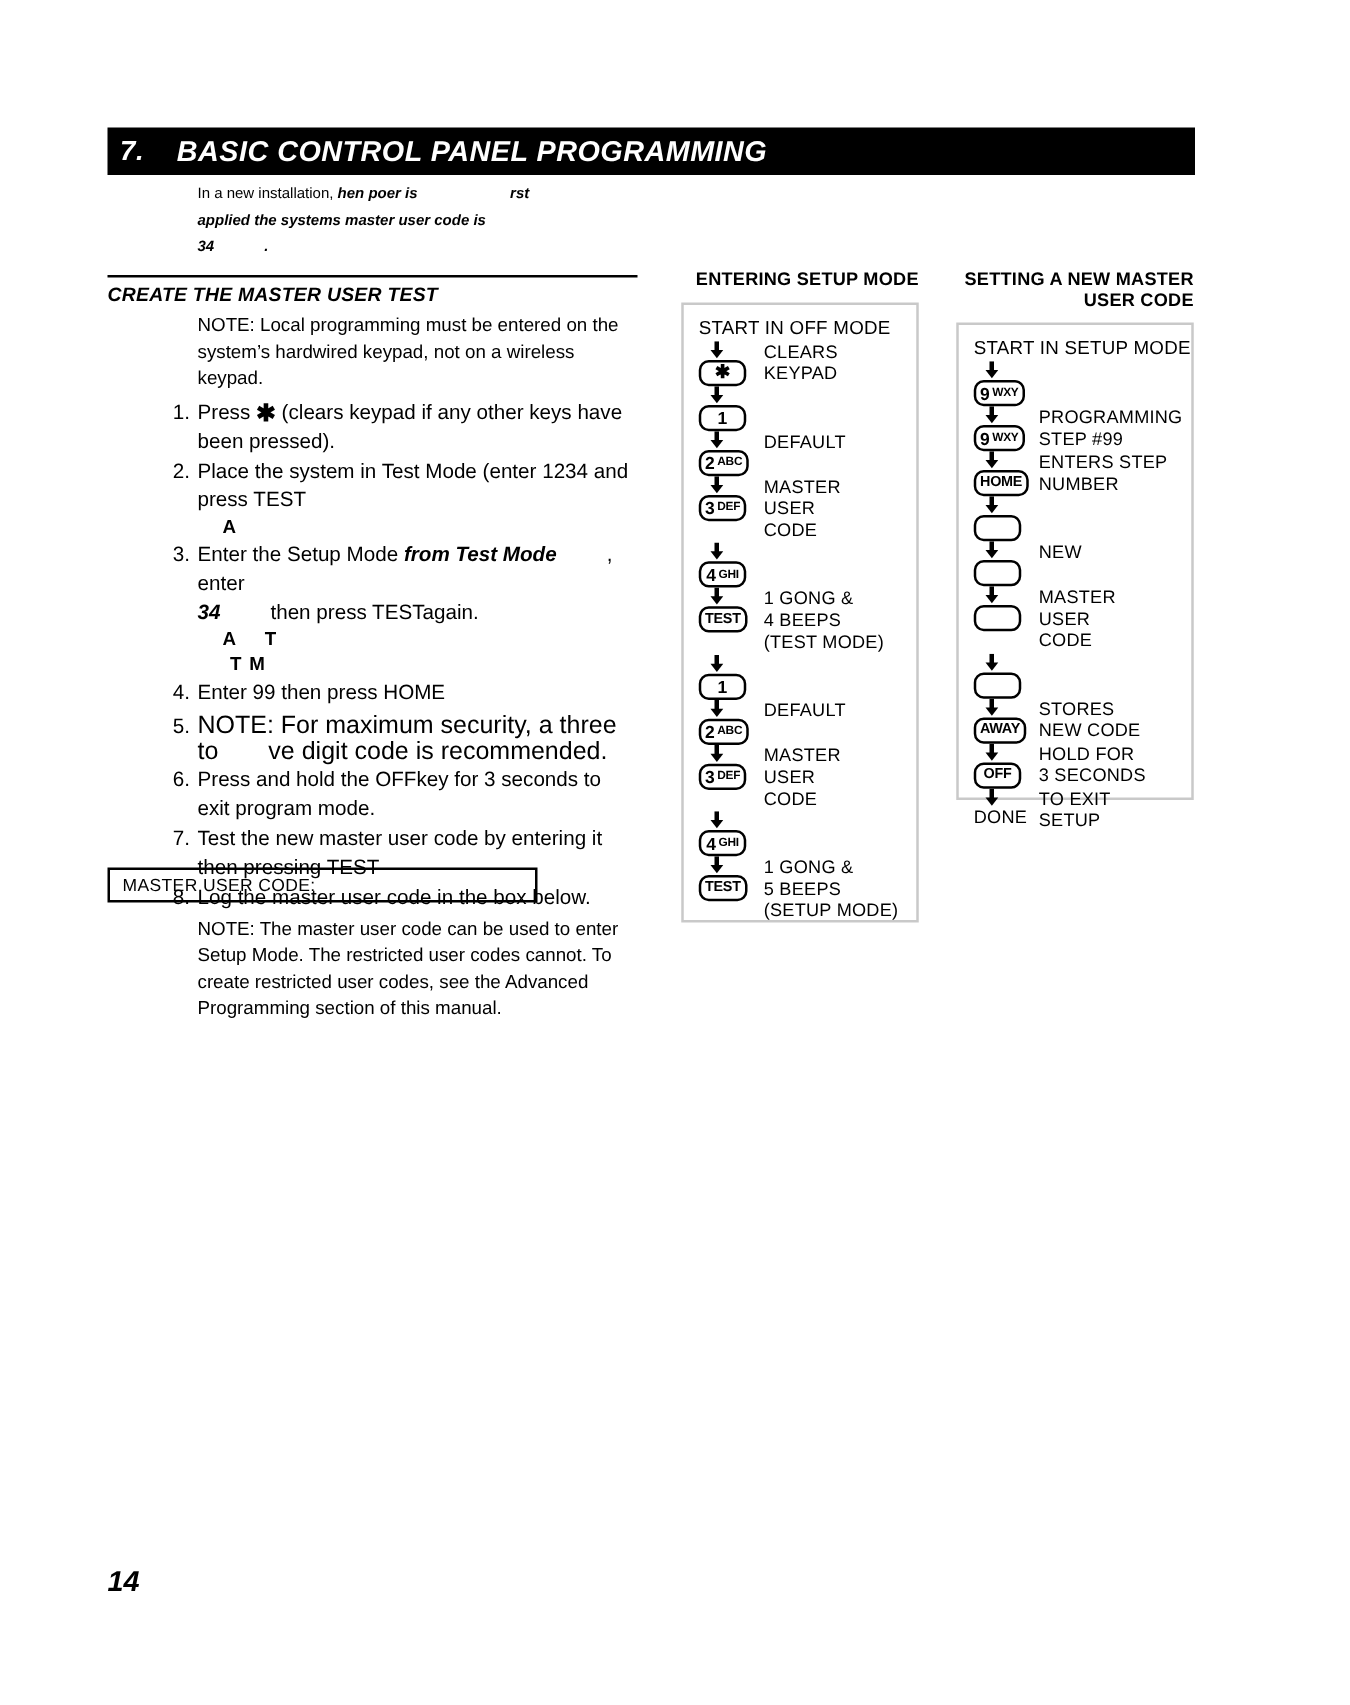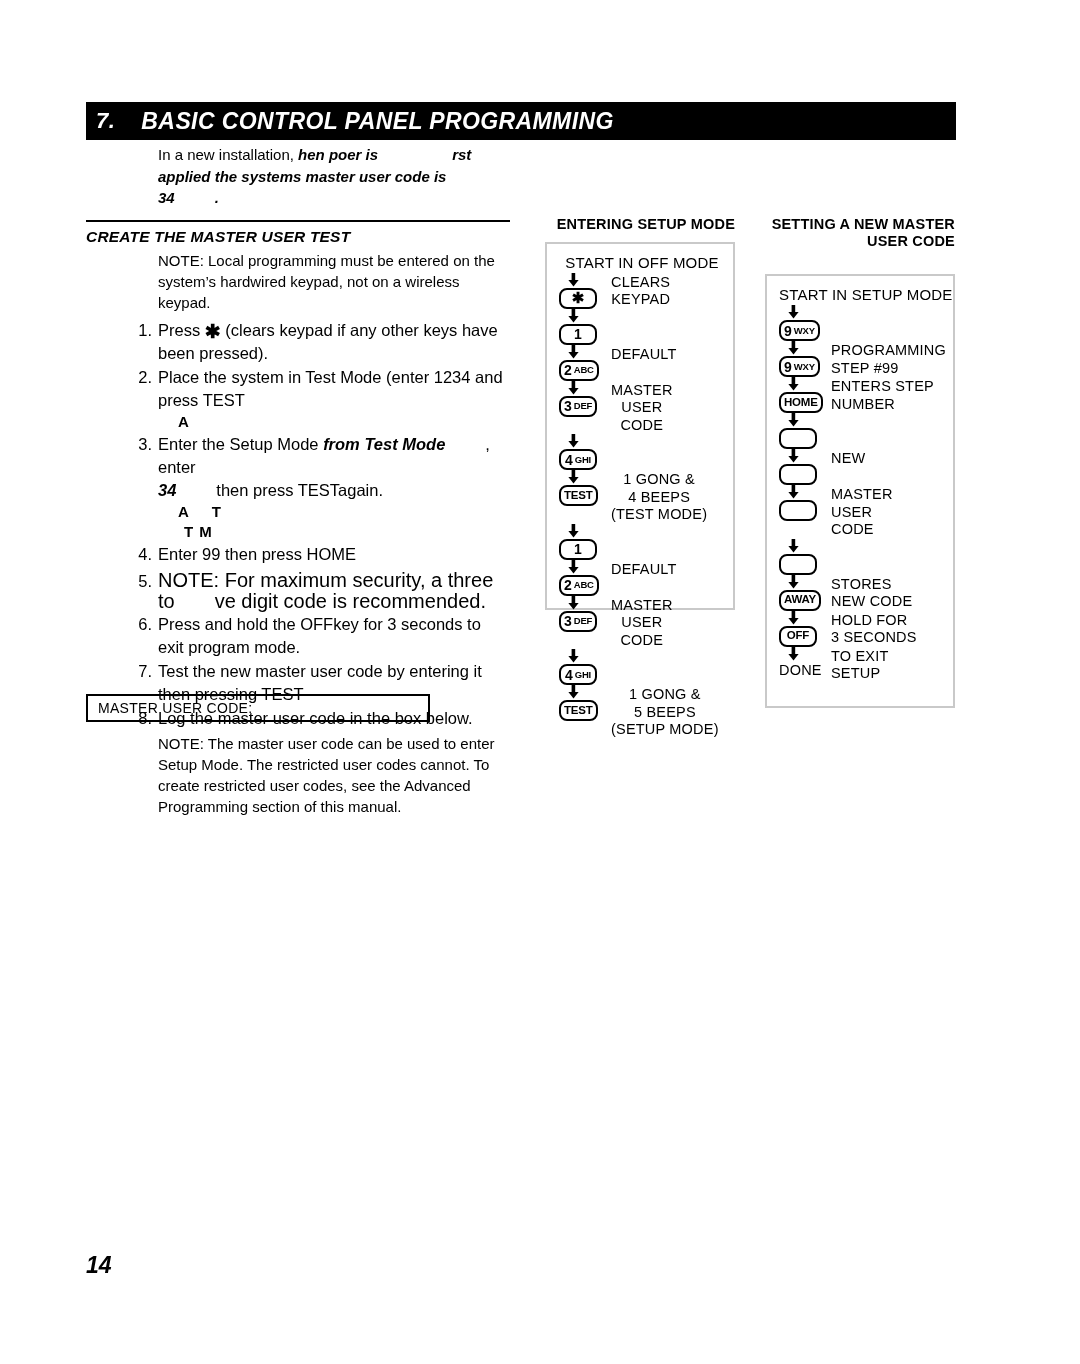--- a/index.html
+++ b/index.html
@@ -45,21 +45,21 @@
 
   
   .left-col {
     position: absolute;
     left: 86px;
     top: 144px;
     width: 424px;
   }
   .intro-para {
     margin: 0 0 0 72px;
-    font-size: 15px;
+    font-size: 12px;
     line-height: 21.5px;
     width: 350px;
   }
   .intro-para i {
     font-style: italic;
     font-weight: bold;
   }
   .gap-lg { display: inline-block; width: 74px; }
   .gap-md { display: inline-block; width: 40px; }
 
@@ -333,21 +333,21 @@
 <div class="code-box">
   <span>MASTER USER CODE:</span>
 </div>
 
 <div class="bottom-note">NOTE: The master user code can be used to enter Setup Mode. The restricted user codes cannot. To create restricted user codes, see the  Advanced Programming  section of this manual.</div>
 
 <div class="flow-col" style="left:545px; top:216px; width:190px;">
   <div class="flow-heading">ENTERING
 SETUP
 MODE</div>
-  <div class="flow-box" style="margin-top:9px; height:368px;text-align:center;">
+  <div class="flow-box" style="margin-top:9px; height:496px;">
     <div class="flow-start">START IN OFF MODE</div>
     <div id="setup-rows">
         <div class="frow">
           <div class="fcol-key">
             <div class="arrow">
               <svg width="11" height="14" viewBox="0 0 11 14">
                 <rect x="3.6" y="0" width="3.6" height="8" fill="#000"></rect>
                 <polygon points="0.4,7 10.6,7 5.5,13.6" fill="#000"></polygon>
               </svg>
             </div>
@@ -513,21 +513,21 @@
 (SETUP MODE)</div>
         </div>
       </div>
   </div>
 </div>
 
 <div class="flow-col" style="left:765px; top:216px; width:190px;">
   <div class="flow-heading">SETTING A
 NEW MASTER
 USER CODE</div>
-  <div class="flow-box" style="margin-top:25px; height:434px;">
+  <div class="flow-box" style="margin-top:9px; height:382px;">
     <div class="flow-start">START IN SETUP MODE</div>
     <div id="newcode-rows">
         <div class="frow">
           <div class="fcol-key">
             <div class="arrow">
               <svg width="11" height="14" viewBox="0 0 11 14">
                 <rect x="3.6" y="0" width="3.6" height="8" fill="#000"></rect>
                 <polygon points="0.4,7 10.6,7 5.5,13.6" fill="#000"></polygon>
               </svg>
             </div>

